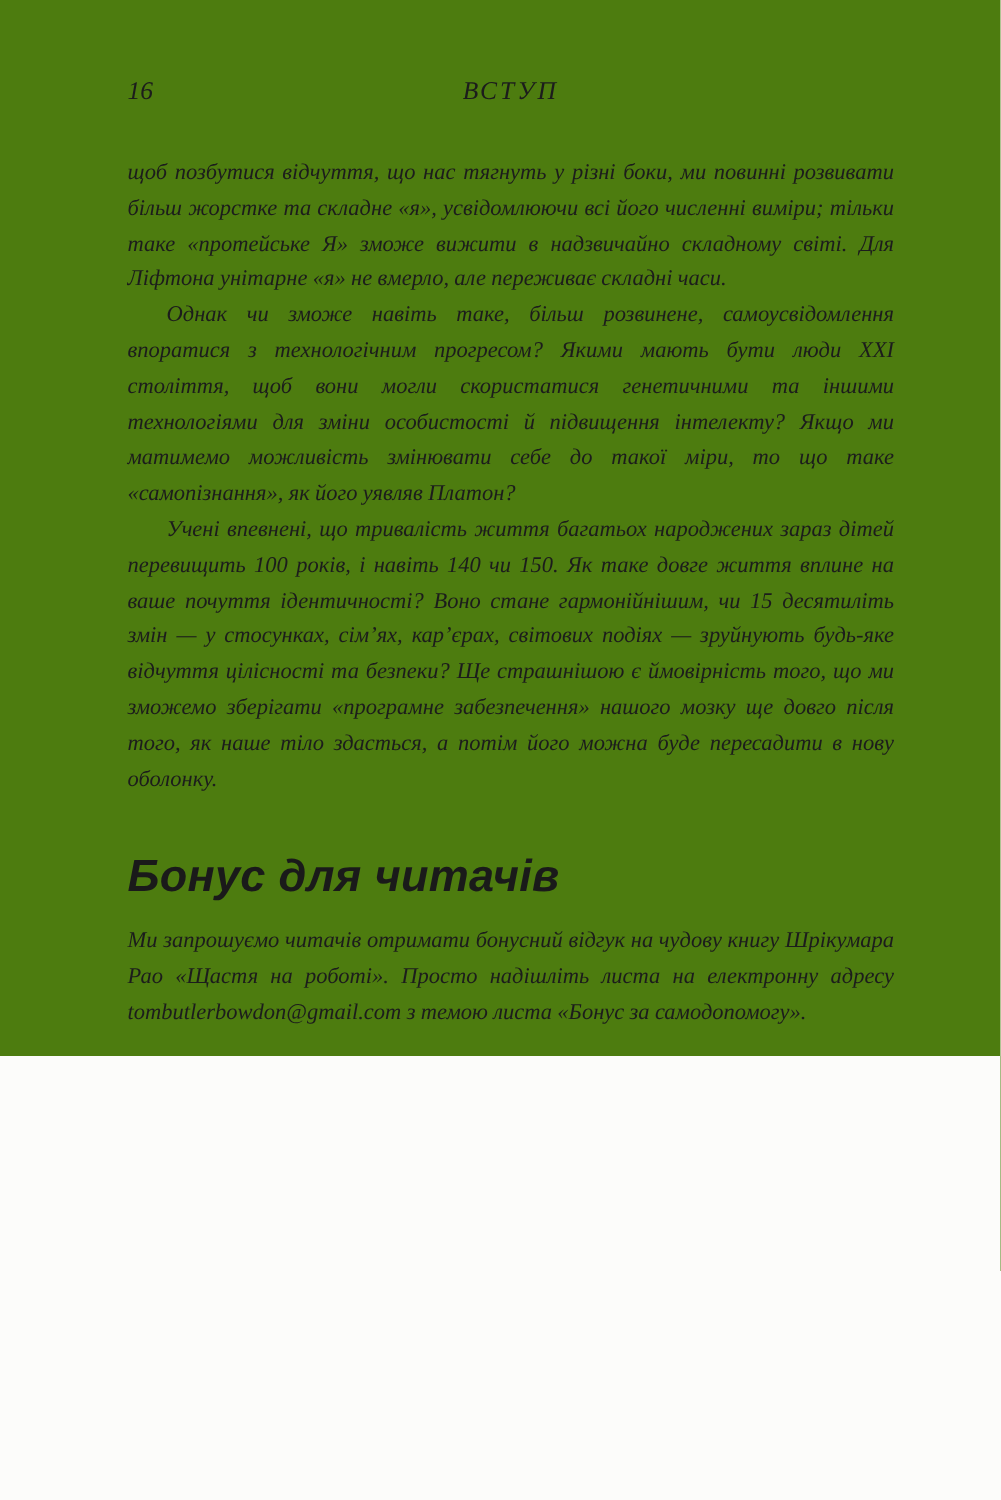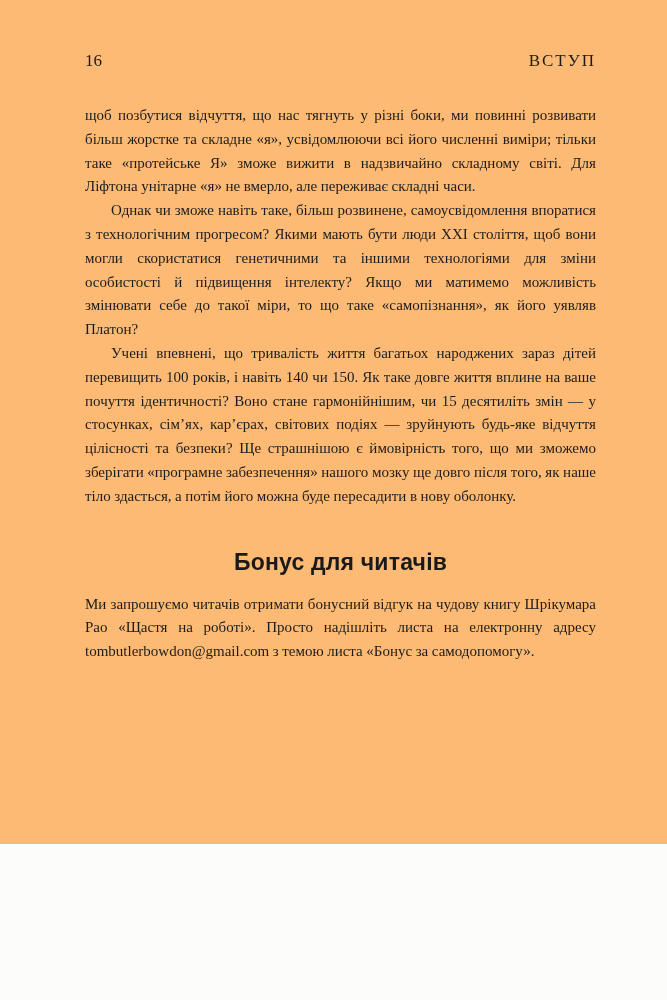--- a/index.html
+++ b/index.html
@@ -3,46 +3,47 @@
 <meta charset="utf-8">
 <style>
   html, body {
     margin: 0;
     padding: 0;
     background: #fcfcfa;
   }
   .page {
     position: relative;
     width: 667px;
-    height: 844px;
-    background: #fdba74;
+    height: 704px;
+    background: #4d7c0f;
     color: #1c1c1c;
     overflow: hidden;
     font-family: "Liberation Serif", "DejaVu Serif", serif;
+    font-style: italic;
   }
   .running-head {
     position: absolute;
     top: 50px;
     left: 85px;
     width: 511px;
     height: 22px;
     font-size: 17px;
     line-height: 22px;
   }
   .page-number {
     position: absolute;
     left: 0;
     top: 0;
   }
   .running-title {
     position: absolute;
     left: 0;
     right: 0;
     top: 0;
-    text-align: right;
+    text-align: center;
     letter-spacing: 2px;
   }
   .text-block {
     position: absolute;
     top: 104px;
     left: 85px;
     width: 511px;
   }
   .body-para {
     margin: 0;
@@ -51,25 +52,24 @@
     text-align: justify;
     word-spacing: -0.2px;
   }
   .body-para.indent {
     text-indent: 26px;
   }
   .section-heading {
     margin: 40px 0 18px 0;
     font-family: "Liberation Sans", "DejaVu Sans", sans-serif;
     font-weight: 600;
-    font-size: 23px;
+    font-size: 30px;
     line-height: 26px;
     letter-spacing: 0.2px;
     color: #1a1a1a;
-    text-align: center;
   }
 </style>
 </head>
 <body>
 
 <div class="page">
 
   <div class="running-head">
     <span class="page-number">16</span>
     <span class="running-title">ВСТУП</span>

